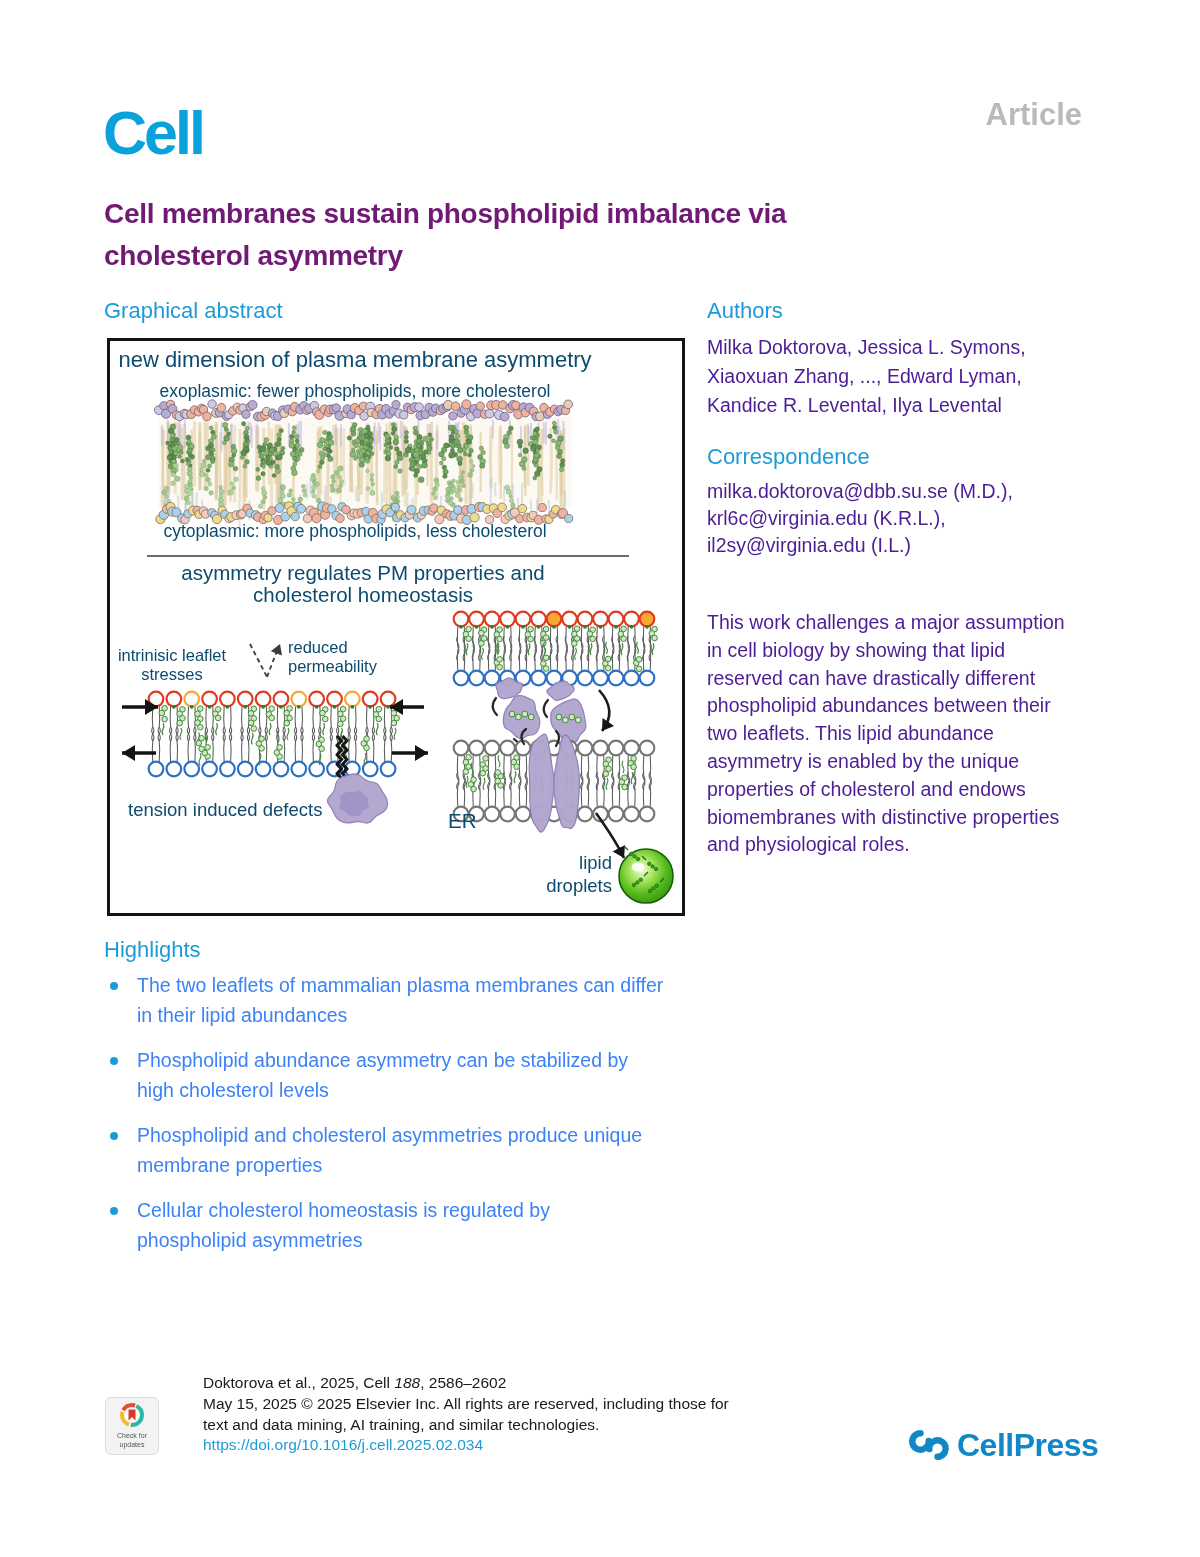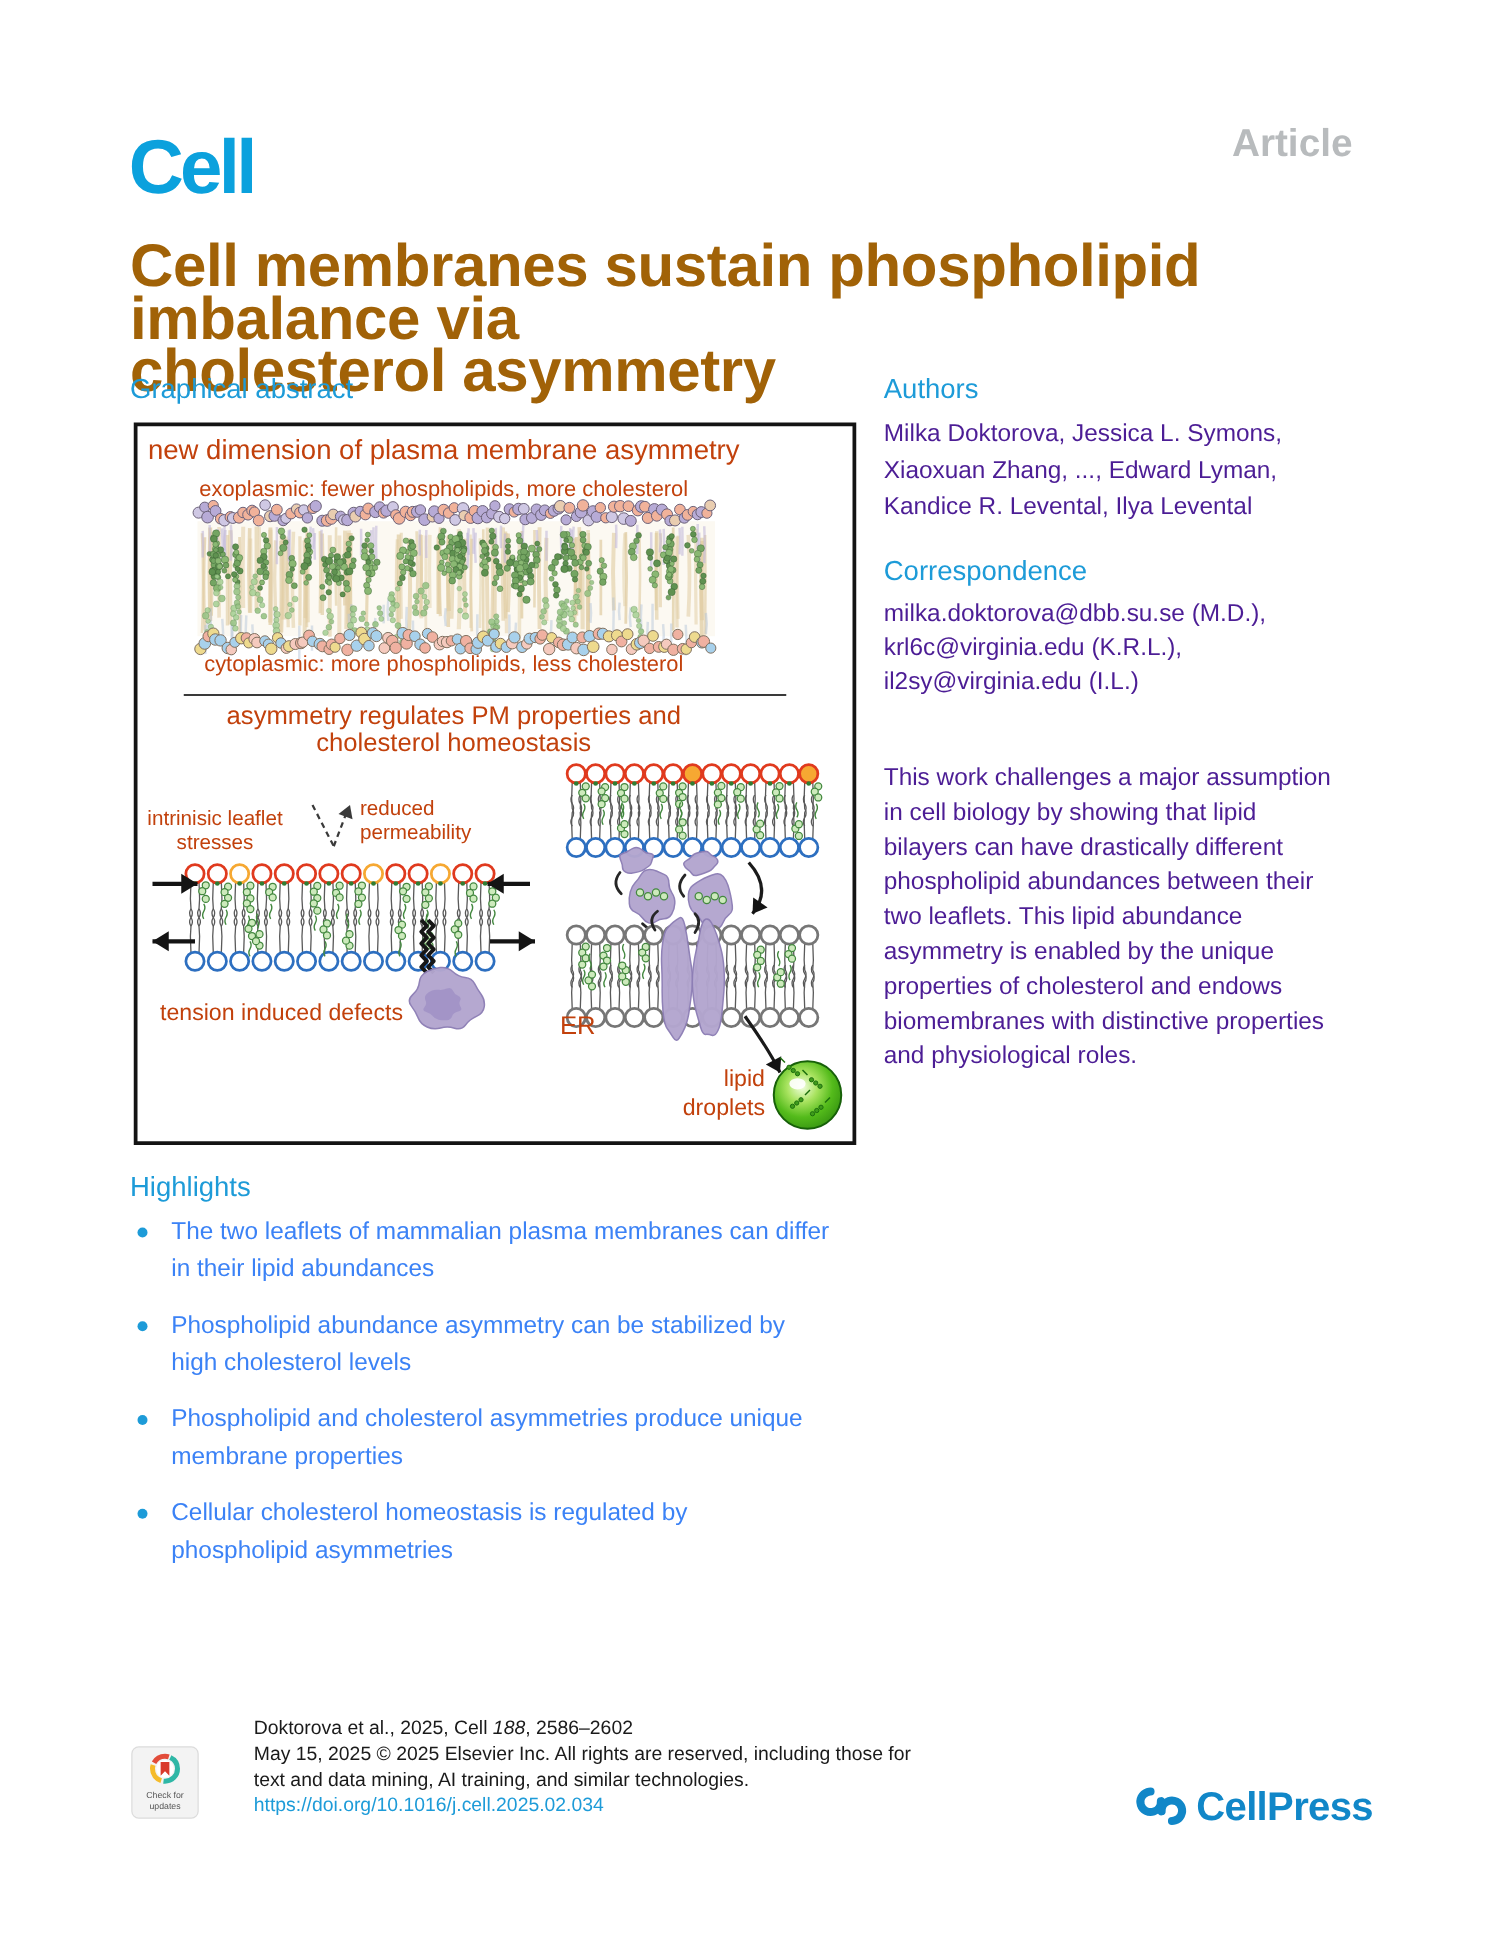--- a/index.html
+++ b/index.html
@@ -2,28 +2,28 @@
 <html><head>
 <meta charset="utf-8">
 <style>
   * { margin:0; padding:0; box-sizing:border-box; }
   body { background:#888; font-family:"Liberation Sans", sans-serif; }
   .page { position:relative; width:1200px; height:1557px; background:#ffffff; margin:0 auto; overflow:hidden; }
 
   .cell-logo { position:absolute; left:103px; top:98px; font-size:61px; font-weight:bold; color:#0ba1dd; letter-spacing:-3px; }
   .article-label { position:absolute; top:97px; right:118px; font-size:31px; font-weight:bold; color:#b8bbbd; }
 
-  .paper-title { position:absolute; left:104px; top:193px; width:1000px; font-size:48px; font-weight:bold; color:#a16207; line-height:42px; letter-spacing:-0.3px; }
+  .paper-title { position:absolute; left:104px; top:193px; width:1000px; font-size:28px; font-weight:bold; color:#701a75; line-height:42px; letter-spacing:-0.3px; }
 
   .sec-heading { font-size:22px; color:#1d9bd8; }
 
   .ga-heading { position:absolute; left:104px; top:298px; }
 
   .ga-box { position:absolute; left:107px; top:338px; width:578px; height:578px; border:3px solid #141414; background:#fff; }
-  .ga-box .fig-label { position:absolute; color:#c2410c; }
+  .ga-box .fig-label { position:absolute; color:#0c4a6e; }
   .fl-center { left:0; text-align:center; }
   .fl-p1title   { top:6px;  width:490px; font-size:22px; }
   .fl-exo       { top:40px; width:490px; font-size:17.5px; }
   .fl-cyto      { top:180px;width:490px; font-size:17.5px; }
   .fl-p2t1      { top:220px;width:506px; font-size:20.5px; }
   .fl-p2t2      { top:242px;width:506px; font-size:20.5px; }
   .fl-stress    { left:4px; top:305px; width:116px; text-align:center; font-size:16.5px; line-height:18.5px; }
   .fl-perm      { left:178px; top:297px; font-size:16.5px; line-height:18.5px; }
   .fl-tension   { left:18px; top:458px; font-size:18.5px; }
   .fl-er        { left:338px; top:468px; font-size:20.5px; }
@@ -1567,21 +1567,21 @@
   <div class="rcol sec-heading corr-h">Correspondence</div>
   <div class="rcol rcol-text corr-t">
     <div>milka.doktorova@dbb.su.se (M.D.),</div>
     <div>krl6c@virginia.edu (K.R.L.),</div>
     <div>il2sy@virginia.edu (I.L.)</div>
   </div>
 
   <div class="rcol rcol-text brief-t">
     <div>This work challenges a major assumption</div>
     <div>in cell biology by showing that lipid</div>
-    <div>bilayers can have drastically different</div>
+    <div>reserved can have drastically different</div>
     <div>phospholipid abundances between their</div>
     <div>two leaflets. This lipid abundance</div>
     <div>asymmetry is enabled by the unique</div>
     <div>properties of cholesterol and endows</div>
     <div>biomembranes with distinctive properties</div>
     <div>and physiological roles.</div>
   </div>
 
   <div class="cm-badge">
     <svg width="52" height="56" viewBox="0 0 52 56">

